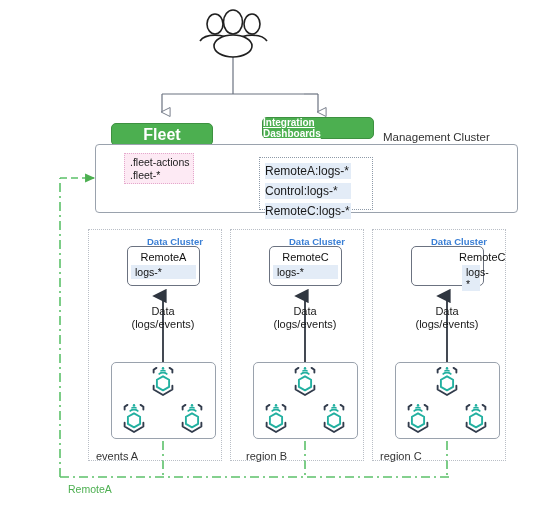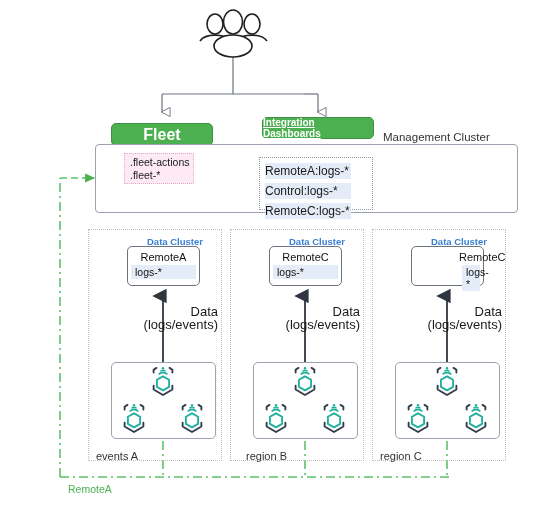--- a/index.html
+++ b/index.html
@@ -47,22 +47,22 @@
   #dcl-a{left:127px;} #dcl-b{left:269px;} #dcl-c{left:411px;}
 
   .remote-box{position:absolute;top:246px;width:73px;height:40px;
               border:1px solid #6b7280;border-radius:5px;background:#ffffff;
               box-sizing:border-box;}
   #rb-a{left:127px;} #rb-b{left:269px;} #rb-c{left:411px;padding-left:47px;}
   .remote-title{font-size:11px;color:#111;text-align:center;margin-top:4px;}
   .remote-pill{display:block;margin:2px 3px 12px 3px;background:#e3ecf7;color:#111;
                font-size:10.5px;padding:1px 4px;box-sizing:border-box;}
 
-  .data-cap{position:absolute;top:305px;width:110px;text-align:right;
-            font-size:13px;color:#1a1a1a;line-height:13px;}
+  .data-cap{position:absolute;top:305px;width:110px;text-align:center;
+            font-size:11px;color:#1a1a1a;line-height:13px;}
   #dcap-a{left:108px;} #dcap-b{left:250px;} #dcap-c{left:392px;}
 
   .agent-box{position:absolute;top:362px;width:105px;height:77px;
              border:1px solid #9aa2ad;border-radius:5px;background:#ffffff;
              box-sizing:border-box;}
   #ab-a{left:111px;} #ab-b{left:253px;} #ab-c{left:395px;}
 
   .agent-ic{position:absolute;width:30px;height:32px;}
 
   #ctrl-label{position:absolute;left:68px;top:483px;font-size:10.5px;color:#4caf50;}

